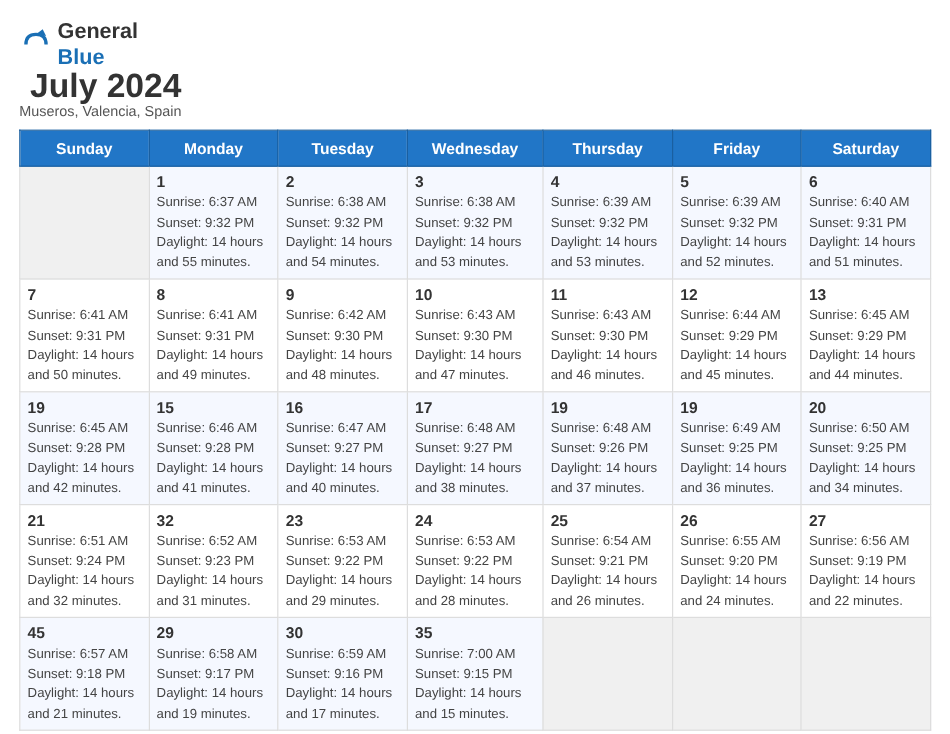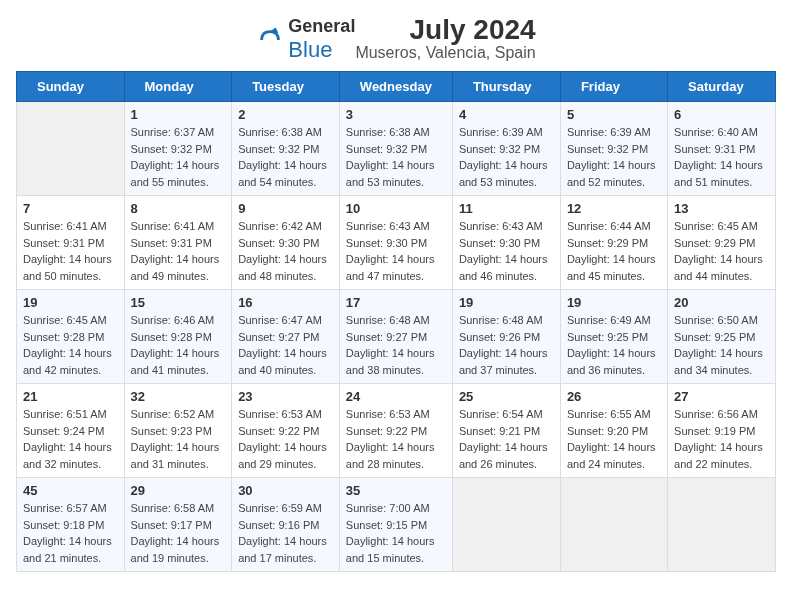--- a/index.html
+++ b/index.html
@@ -8,67 +8,68 @@
       background: #fff;
       width: 792px;
       min-height: 612px;
       padding: 16px;
     }
     .header {
       display: flex;
       justify-content: center;
       align-items: flex-start;
       margin-bottom: 8px;
+      flex-direction: column;
     }
     .logo {
       display: flex;
       align-items: center;
       gap: 4px;
     }
     .logo-text-general {
       font-size: 18px;
       font-weight: bold;
       color: #333;
     }
     .logo-text-blue {
-      font-size: 22px;
-      font-weight: normal;
+      font-size: 18px;
+      font-weight: bold;
       color: #1a6fb5;
     }
     .logo-icon {
       width: 28px;
       height: 28px;
     }
     .title-area {
       text-align: right;
     }
     .month-title {
       font-size: 28px;
       font-weight: bold;
       color: #333;
       line-height: 1;
     }
     .location-title {
-      font-size: 16px;
+      font-size: 12px;
       color: #555;
     }
     table {
       width: 100%;
       border-collapse: collapse;
       border: 1px solid #ccc;
     }
     thead tr {
       background-color: #2176c7;
       color: white;
     }
     thead th {
       padding: 7px 20px;
       font-size: 13px;
       font-weight: bold;
-      text-align: left;
+      text-align: center;
       border: 1px solid #1a5fa0;
     }
     tbody tr {
       vertical-align: top;
     }
     tbody tr:nth-child(odd) {
       background-color: #f5f8ff;
     }
     tbody tr:nth-child(even) {
       background-color: #ffffff;

